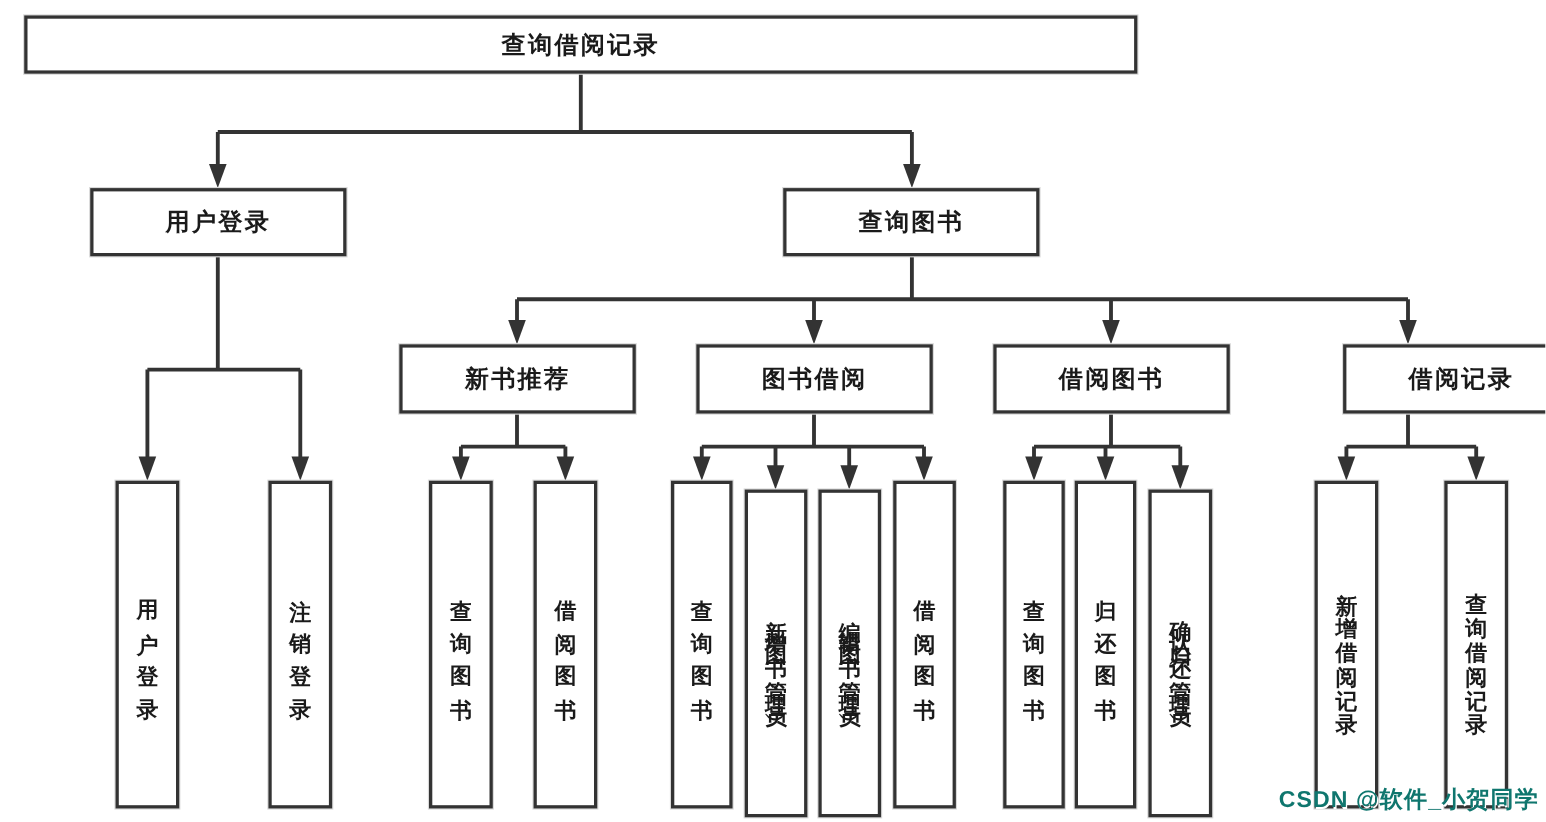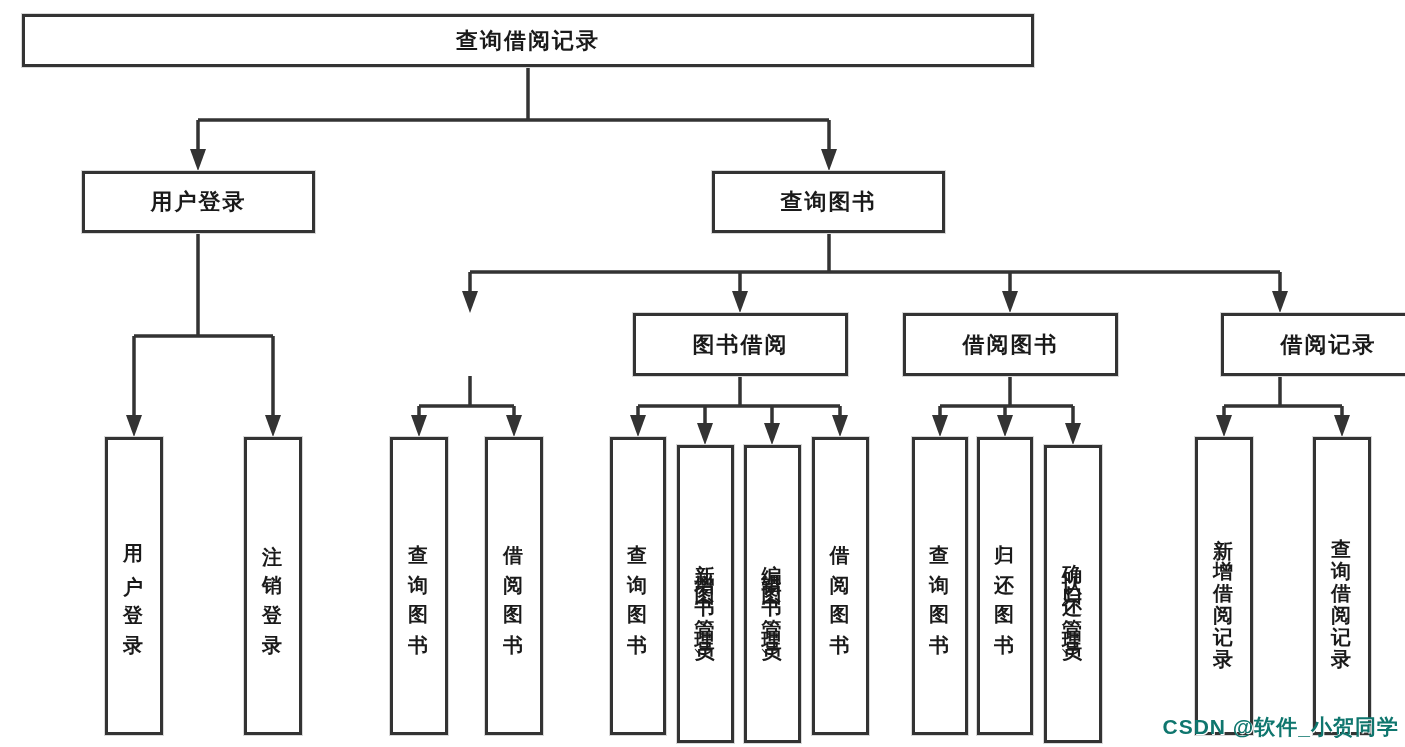--- a/index.html
+++ b/index.html
@@ -90,20 +90,21 @@
       <polygon points="1216,415 1232,415 1224,437"></polygon>
       <polygon points="1334,415 1350,415 1342,437"></polygon>
     </g>
   </svg>
 
   <div class="box" style="left:22px;top:14px;width:1012px;height:53px">查询借阅记录</div>
 
   <div class="box" style="left:82px;top:171px;width:233px;height:62px">用户登录</div>
   <div class="box" style="left:712px;top:171px;width:233px;height:62px">查询图书</div>
 
+  <div class="box" style="left:363px;top:313px;width:215px;height:63px">新书推荐</div>
   <div class="box" style="left:633px;top:313px;width:215px;height:63px">图书借阅</div>
   <div class="box" style="left:903px;top:313px;width:215px;height:63px">借阅图书</div>
   <div class="box" style="left:1221px;top:313px;width:215px;height:63px">借阅记录</div>
 
   <div class="box v" style="left: 105px; top: 437px; width: 58px; height: 298px; letter-spacing: 30px;">用户登录</div>
   <div class="box v" style="left: 244px; top: 437px; width: 58px; height: 298px; letter-spacing: 30px;">注销登录</div>
   <div class="box v" style="left: 390px; top: 437px; width: 58px; height: 298px; letter-spacing: 30px;">查询图书</div>
   <div class="box v" style="left: 485px; top: 437px; width: 58px; height: 298px; letter-spacing: 30px;">借阅图书</div>
   <div class="box v" style="left: 610px; top: 437px; width: 56px; height: 298px; letter-spacing: 30px;">查询图书</div>
   <div class="box v" style="left: 677px; top: 445px; width: 57px; height: 298px; letter-spacing: 11px;">新增图书（管理员）</div>

